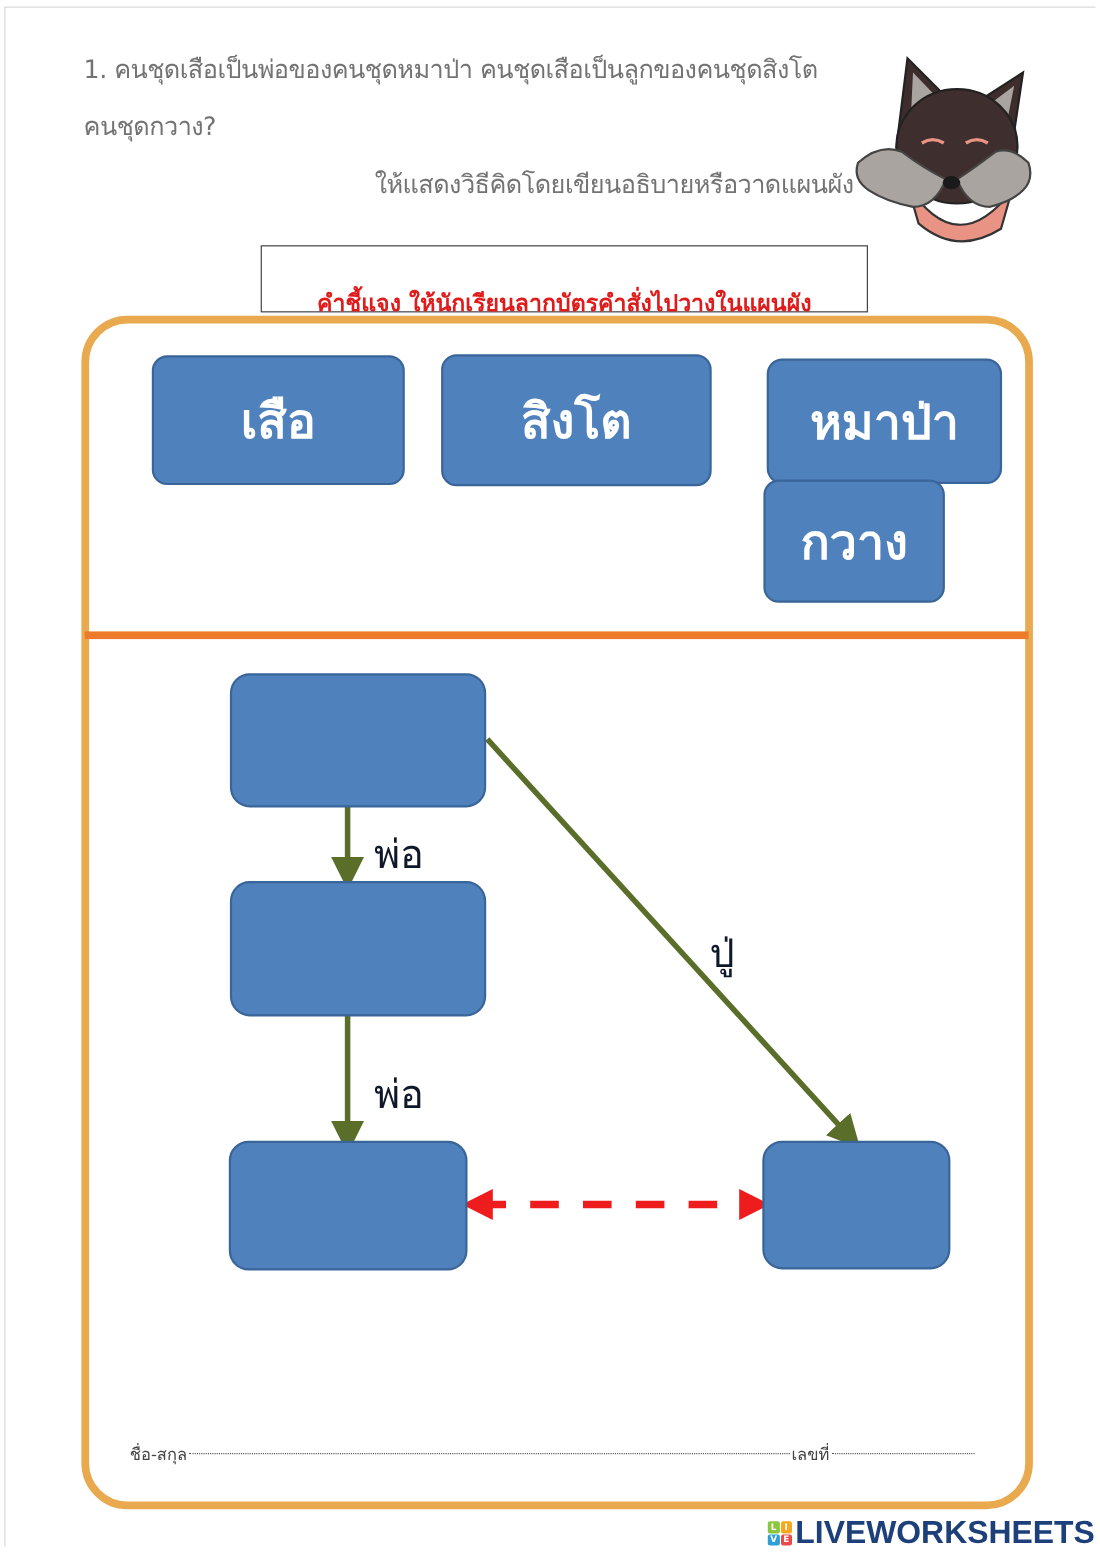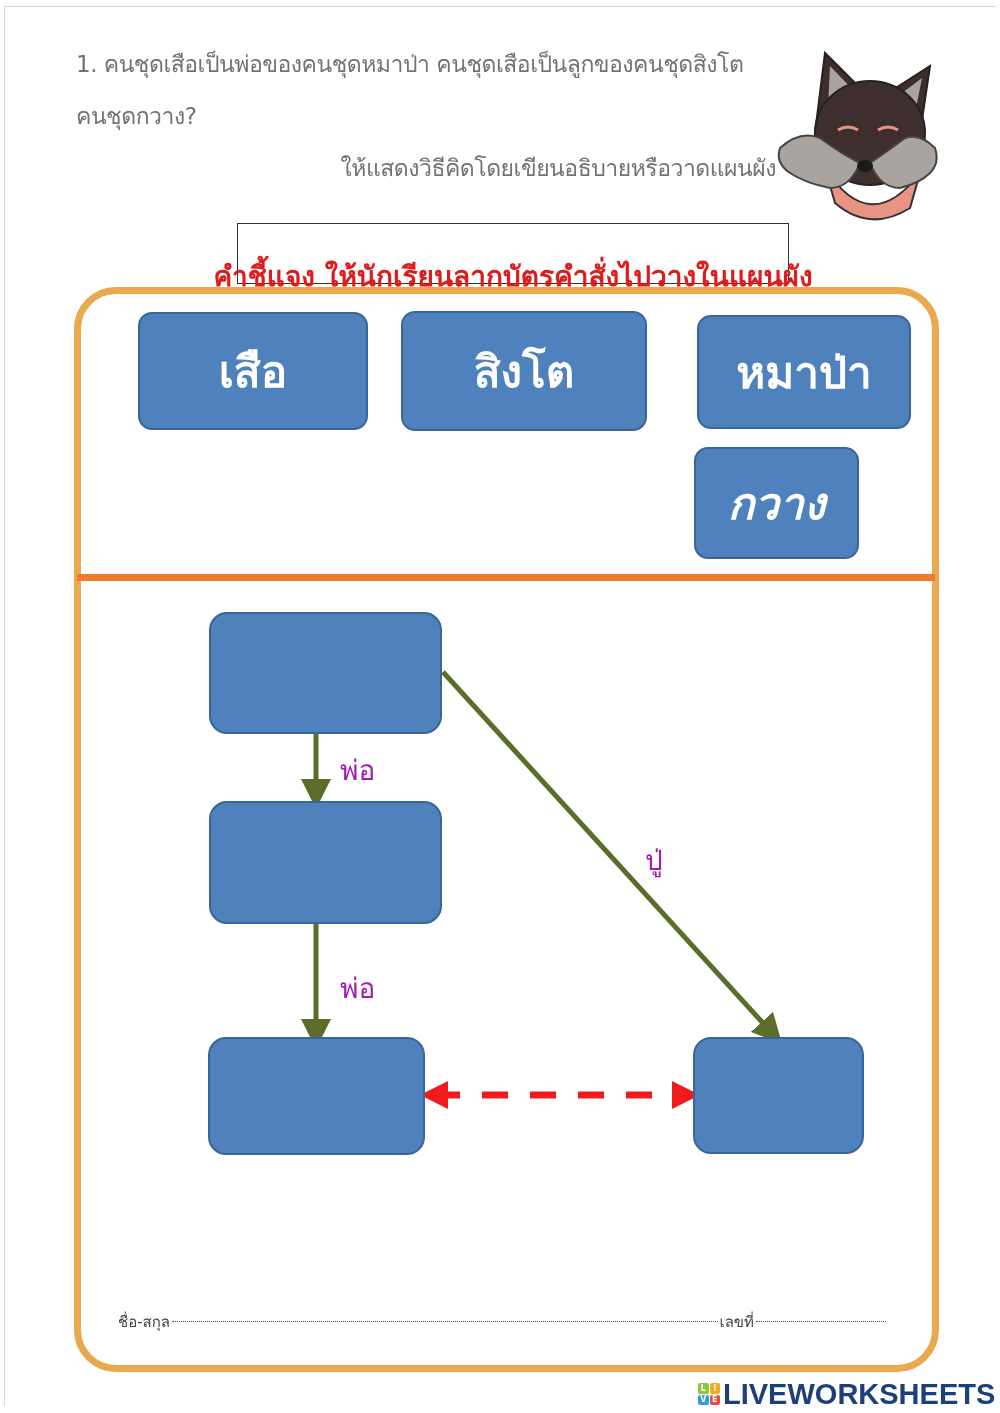--- a/index.html
+++ b/index.html
@@ -22,48 +22,48 @@
     .wolf {
       position: absolute; left: 770px; top: 38px; width: 170px; height: 185px;
     }
 
     .instruction-box {
       position: absolute; left: 237px; top: 223px; width: 552px; height: 61px;
       border: 1px solid #333; background: #fff;
       display: flex; align-items: center; justify-content: center;
     }
     .instruction-box span {
-      color: #e01b1b; font-size: 28px; font-weight: bold; white-space: nowrap; margin-top: 44px;
+      color: #e01b1b; font-size: 21px; font-weight: bold; white-space: nowrap; margin-top: 44px;
     }
 
     .frame {
       position: absolute; left: 74px; top: 287px; width: 865px; height: 1085px;
       border: 7px solid #e9a94f; border-radius: 42px; background: #fff;
     }
     .divider {
       position: absolute; left: 77px; top: 574px; width: 858px; height: 7px;
       background: #ee7a2b;
     }
 
     .card {
       position: absolute; background: #4f81bd; border: 2px solid #3a6598;
       border-radius: 14px; display: flex; align-items: center; justify-content: center;
-      color: #ffffff; font-size: 44px; font-weight: bold; cursor: grab;
+      color: #ffffff; font-size: 44px; font-weight: bold; cursor: grab; margin-top: 11px;
     }
     .card span { white-space: nowrap; }
 
     .slot {
       position: absolute; background: #4f81bd; border: 2px solid #3a6598;
       border-radius: 18px;
     }
 
     svg.arrows { position: absolute; left: 0; top: 0; width: 1000px; height: 1413px; pointer-events: none; }
 
     .rel-label {
-      position: absolute; font-size: 28px; color: #a21caf; font-weight: normal;
+      position: absolute; font-size: 36px; color: #0f172a; font-weight: normal;
     }
 
     .footer-line {
       position: absolute; left: 118px; top: 1310px; width: 770px;
       font-size: 15px; color: #444; display: flex; align-items: flex-start;
     }
     .footer-line .dots { flex: 1; border-bottom: 1px dotted #555; height: 12px; margin: 0 2px; }
     .footer-line .dots.short { flex: 0 0 130px; }
 
     .brand {
@@ -123,21 +123,21 @@
 
 <div class="card" style="left:138px; top:312px; width:230px; height:118px;">
   <span>เสือ</span>
 </div>
 <div class="card" style="left:401px; top:311px; width:246px; height:120px;">
   <span>สิงโต</span>
 </div>
 <div class="card" style="left:697px; top:315px; width:214px; height:114px;">
   <span>หมาป่า</span>
 </div>
-<div class="card" style="left:694px; top:447px; width:165px; height:112px;font-style:italic;">
+<div class="card" style="left:694px; top:425px; width:165px; height:112px;">
   <span>กวาง</span>
 </div>
 
 <svg class="arrows">
   <defs>
     <marker id="ga" markerWidth="6" markerHeight="6" refX="3" refY="3" orient="auto" markerUnits="strokeWidth">
       <path d="M0,0 L6,3 L0,6 Z" fill="#5a6e2a"></path>
     </marker>
     <marker id="ra" markerWidth="4" markerHeight="4" refX="2" refY="2" orient="auto" markerUnits="strokeWidth">
       <path d="M0,0 L4,2 L0,4 Z" fill="#ee1c1c"></path>

